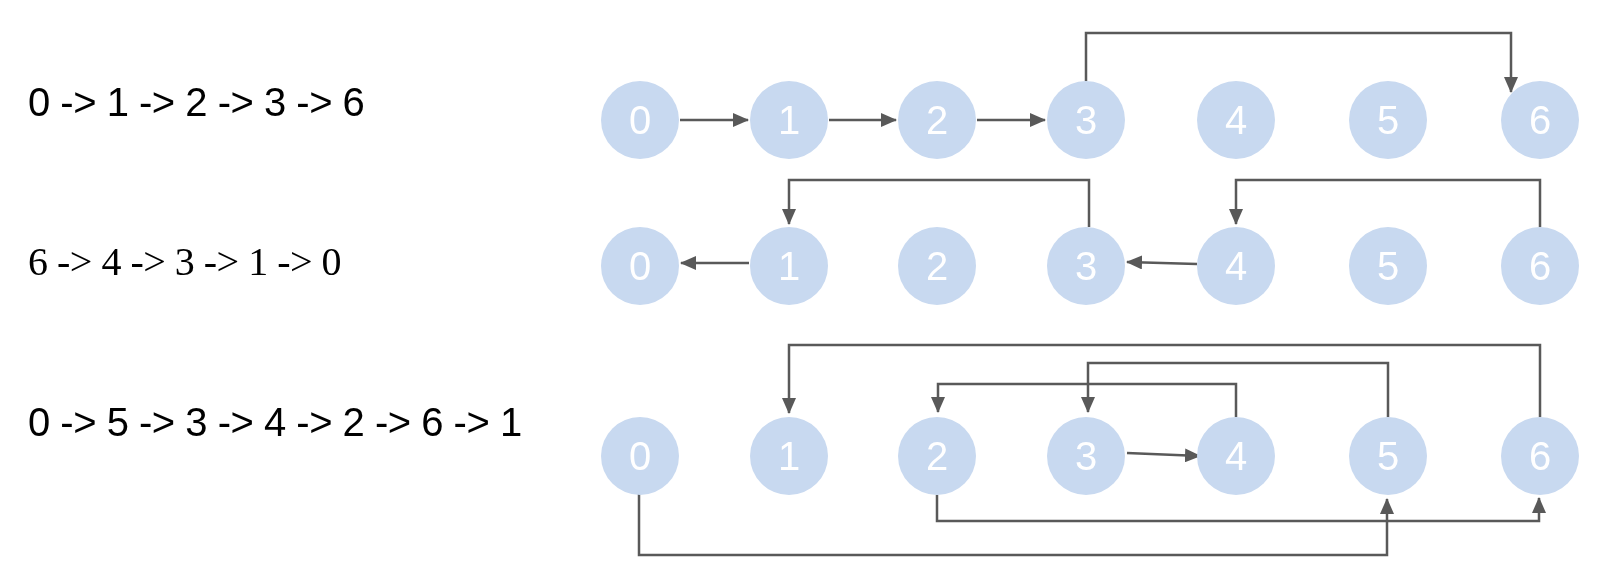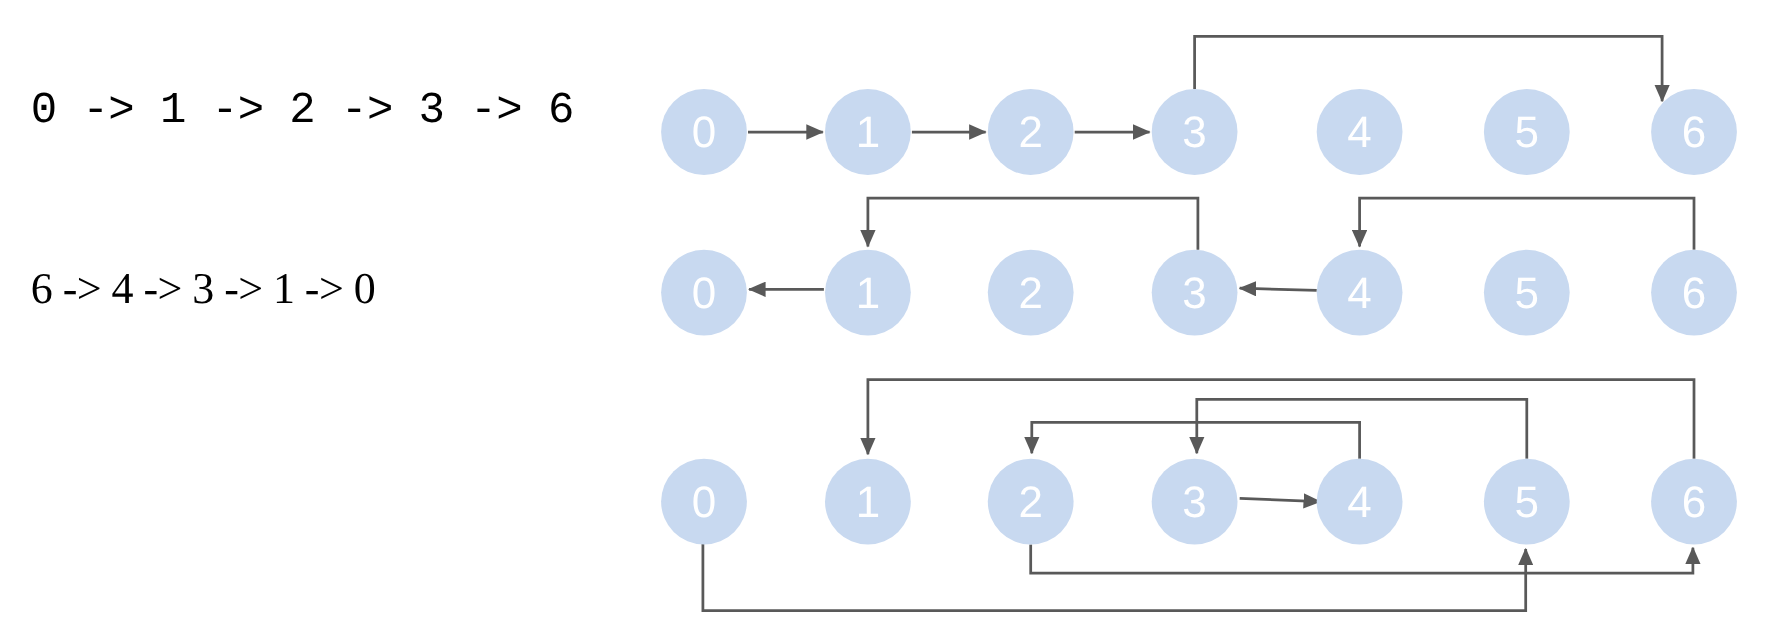--- a/index.html
+++ b/index.html
@@ -17,21 +17,21 @@
   }
   .row-label {
     position: absolute;
     left: 28px;
     font-size: 40px;
     line-height: 44px;
     color: #000000;
     white-space: nowrap;
     letter-spacing: -0.5px;
   }
-  .row-label-0 { top: 80px; font-family: Liberation Mono, monospace; }
+  .row-label-0 { top: 80px; }
   .row-label-1 { top: 240px; font-family: Liberation Serif, serif; }
   .row-label-2 { top: 400px; }
   svg.graph {
     position: absolute;
     top: 0;
     left: 0;
   }
   svg.graph text {
     font-family: "Liberation Sans", sans-serif;
     font-weight: 400;
@@ -39,20 +39,21 @@
 </style>
 </head>
 <body>
 
 <div class="canvas">
 
   <div class="row-label row-label-0">0 -&gt; 1 -&gt; 2 -&gt; 3 -&gt; 6</div>
 
   <div class="row-label row-label-1">6 -&gt; 4 -&gt; 3 -&gt; 1 -&gt; 0</div>
 
+  <div class="row-label row-label-2">0 -&gt; 5 -&gt; 3 -&gt; 4 -&gt; 2 -&gt; 6 -&gt; 1</div>
 
   <svg class="graph" width="1605" height="579" viewBox="0 0 1605 579">
     <defs>
       <marker id="arrowhead" viewBox="0 0 16 14" refX="15" refY="7" markerWidth="16" markerHeight="14" markerUnits="userSpaceOnUse" orient="auto">
         <path id="arrowhead-path" d="M0,0 L16,7 L0,14 Z" fill="#595959"></path>
       </marker>
     </defs>
   <g>
         <polyline points="680,120 748,120" fill="none" stroke="#595959" stroke-width="2.5" marker-end="url(#arrowhead)"></polyline>
         <polyline points="829,120 896,120" fill="none" stroke="#595959" stroke-width="2.5" marker-end="url(#arrowhead)"></polyline>

